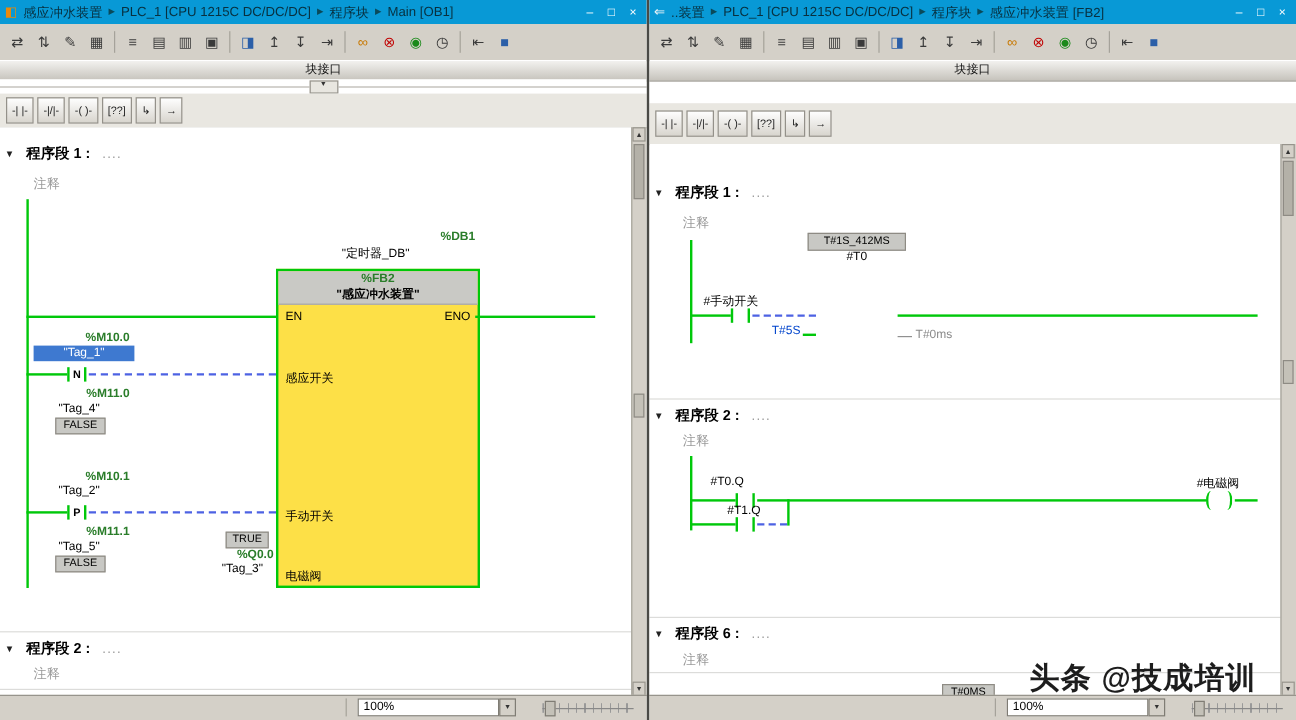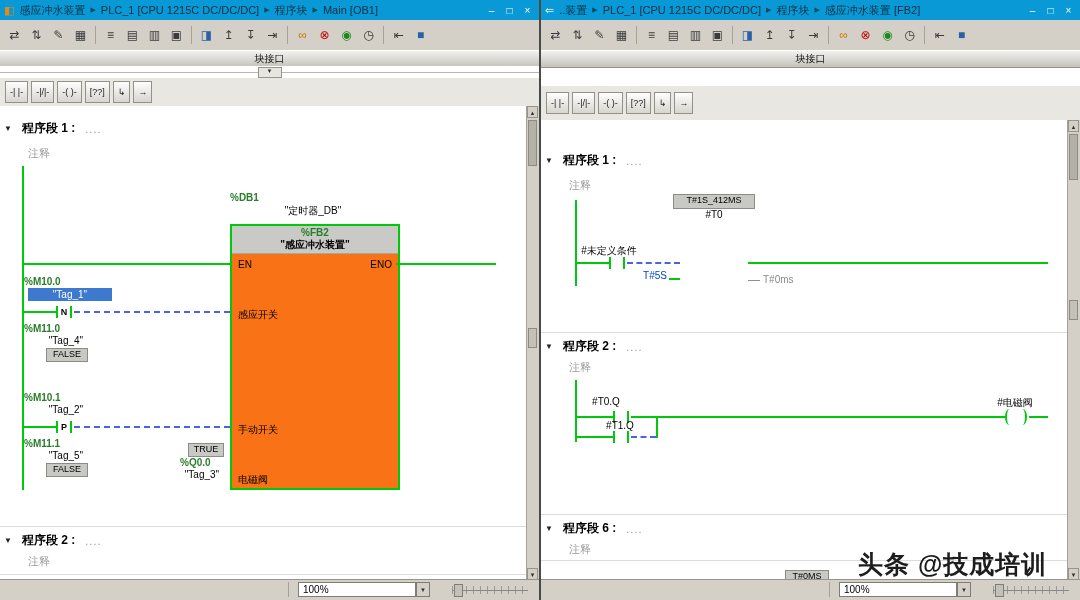--- a/index.html
+++ b/index.html
@@ -47,28 +47,28 @@
   .net-title{font-weight:bold;font-size:12px;color:#000;}
   .net-dots{font-size:11px;color:#999;letter-spacing:1px;}
   .comment{position:absolute;font-size:11px;color:#9A9A9A;text-align:right;}
 
   .hline{position:absolute;height:2px;background:#00C80A;}
   .hline.gray{background:#909090;height:1px;}
   .vline{position:absolute;width:2px;background:#00C80A;}
   .dash{position:absolute;height:0;border-top:2px dashed #4D62E3;}
   .cbar-v{position:absolute;width:2px;height:12px;background:#00C80A;}
   .edge-letter{position:absolute;font-size:9px;font-weight:bold;color:#000;text-align:center;}
-  .addr{position:absolute;font-size:10px;font-weight:bold;color:#2A7D2A;text-align:left;}
+  .addr{position:absolute;font-size:10px;font-weight:bold;color:#2A7D2A;text-align:right;}
   .tagname{position:absolute;font-size:10px;color:#000;text-align:center;}
   .badge{position:absolute;font-size:9px;background:#C8C8C4;border:1px solid #8E8B84;color:#000;text-align:center;line-height:11px;}
   .chip{position:absolute;font-size:10px;background:#3E79D0;color:#FFF;text-align:center;line-height:13px;}
   .tval{position:absolute;font-size:10px;color:#0044CC;text-align:right;}
   .gval{position:absolute;font-size:10px;color:#8A8A8A;}
 
-  .fbblock{position:absolute;background:#f97316;border:2px solid #00C80A;}
+  .fbblock{position:absolute;background:#fde047;border:2px solid #00C80A;}
   .fbhead{background:#C9C9C5;border-bottom:1px solid #A8A8A2;text-align:center;padding:1px 0;}
   .fbaddr{font-size:10px;font-weight:bold;color:#2A7D2A;}
   .fbname{font-size:10px;font-weight:bold;color:#000;}
   .fbtype{font-size:9px;color:#222;}
   .pin{position:absolute;font-size:10px;color:#000;}
 
   .coil-l{position:absolute;width:7px;height:16px;border-left:2px solid #00C80A;border-radius:50% 0 0 50%;}
   .coil-r{position:absolute;width:7px;height:16px;border-right:2px solid #00C80A;border-radius:0 50% 50% 0;}
 
   .sep-line{position:absolute;left:0;right:0;height:1px;background:#DCDCDA;}
@@ -306,21 +306,21 @@
 
     <div class="net-head" style="left:4px;top:32px;">
       <span class="net-tri">▼</span>
       <span class="net-title">程序段 1 :</span>
       <span class="net-dots">....</span>
     </div>
     <div class="comment" style="left:28px;top:58px;">注释</div>
 
     <div class="vline" style="left:34px;top:80px;height:86px;"></div>
     <div class="hline" style="left:34px;top:142px;width:34px;"></div>
-    <div class="tagname" style="left:28px;top:124px;width:80px;">#未定义条件</div>
+    <div class="tagname" style="left:28px;top:124px;width:80px;">#手动开关</div>
     <div class="cbar-v" style="left:68px;top:137px;"></div>
     <div class="cbar-v" style="left:82px;top:137px;"></div>
     <div class="dash" style="left:86px;top:142px;width:53px;"></div>
 
     <div class="badge" style="left:132px;top:74px;width:80px;height:13px;">T#1S_412MS</div>
     <div class="tagname" style="left:139px;top:89px;width:68px;">#T0</div>
 
 
     <div class="tval" style="left:94px;top:150px;width:32px;">T#5S</div>
     <div class="hline" style="left:128px;top:158px;width:11px;"></div>

